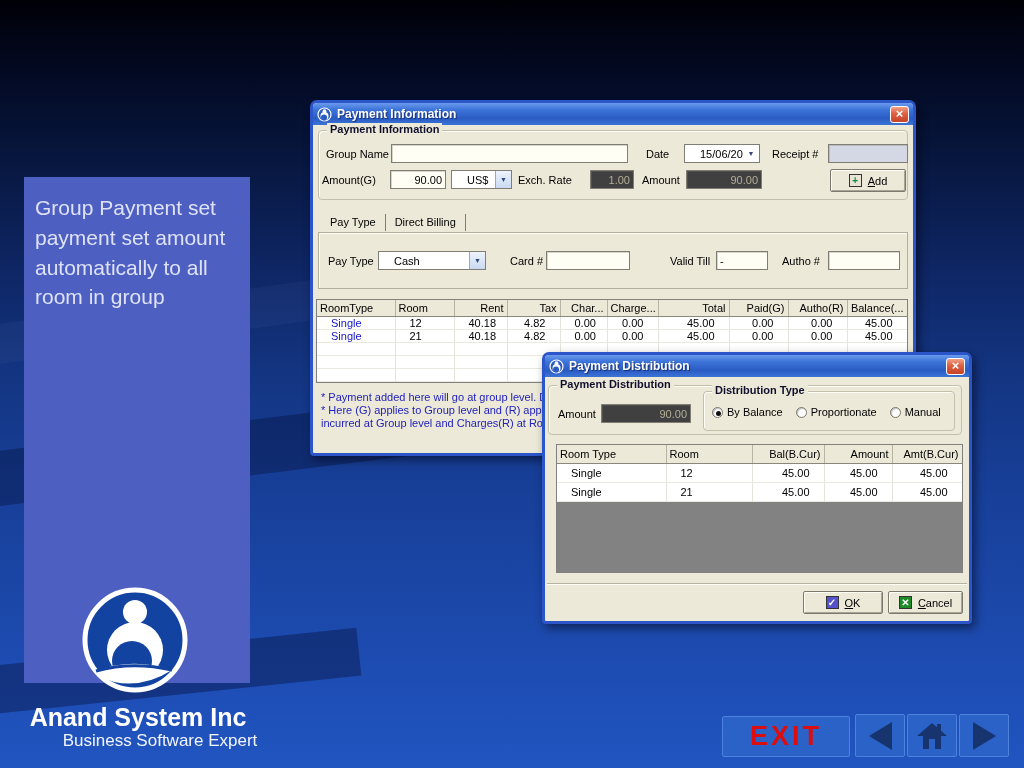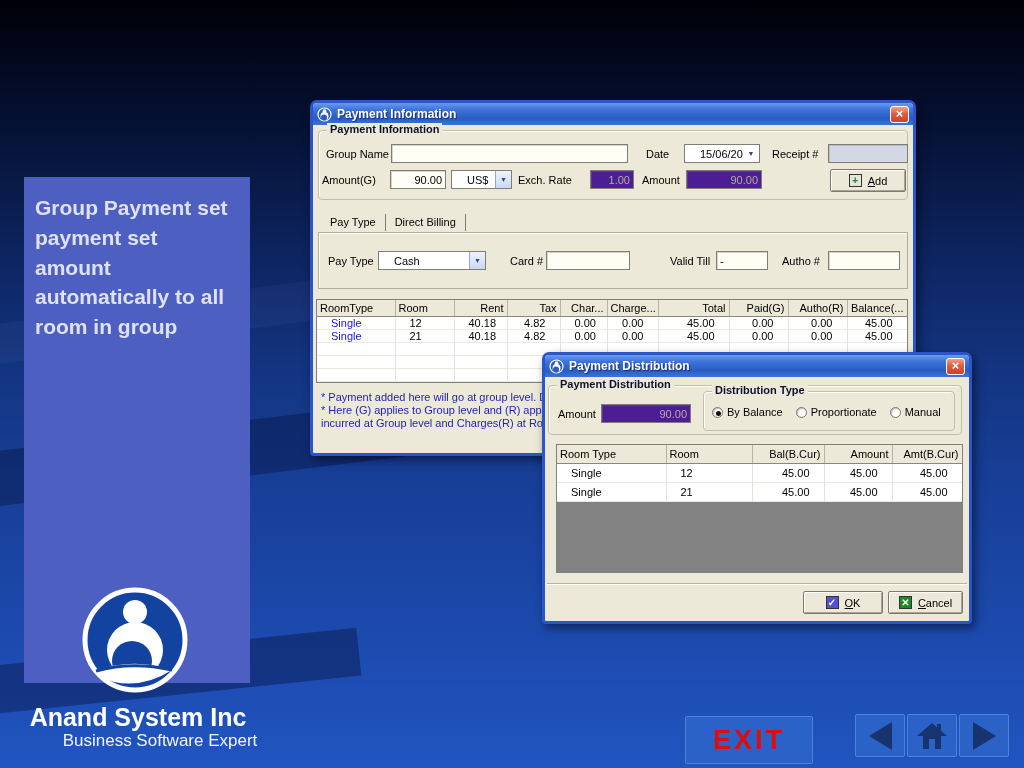--- a/index.html
+++ b/index.html
@@ -12,32 +12,32 @@
   .s1 { left:-90px; top:430px; width:520px; height:55px; background:rgba(4,12,50,.35); transform:rotate(-7deg); }
   .s2 { left:-70px; top:650px; width:430px; height:48px; background:rgba(6,14,55,.40); transform:rotate(-6deg); }
   .s3 { left:-40px; top:300px; width:420px; height:40px; background:rgba(150,170,230,.05); transform:rotate(-8deg); }
 
   
   .title-box { position:absolute; left:23px; top:68px; width:227px; height:95px;
     background:#3a3f9e; padding:14px 12px; }
   .title-box h1 { font-size:21px; font-weight:bold; color:#b7b9ef; letter-spacing:.2px; }
   .desc-box { position:absolute; left:24px; top:177px; width:226px; height:506px;
     background:#4d60c1; padding:16px 11px; }
-  .desc-box p { font-size:21px; color:#dfe2f7; line-height:1.42;font-weight:bold; }
+  .desc-box p { font-size:21px; color:#dfe2f7; line-height:1.42; }
 
   .logo-wrap { position:absolute; left:82px; top:587px; width:106px; height:106px; }
   .brand-name { position:absolute; left:18px; top:703px; width:240px; text-align:center;
     color:#fff; font-size:25px; font-weight:bold; }
   .brand-tag { position:absolute; left:60px; top:731px; width:200px; text-align:center;
     color:#f2f4fd; font-size:17px; }
 
   
   .nav-btn { position:absolute; background:#2a62c8; border:1px solid #4d82dd; border-radius:2px;
     display:flex; align-items:center; justify-content:center; cursor:pointer; }
-  .exit-btn { left:685px; top:716px; width:128px; height:48px;
+  .exit-btn { left:722px; top:716px; width:128px; height:41px;
     color:#dd0d0d; font-size:27px; font-weight:bold; letter-spacing:3px; }
   .arrow-back { left:855px; top:714px; width:50px; height:43px; }
   .arrow-home { left:907px; top:714px; width:50px; height:43px; }
   .arrow-fwd  { left:959px; top:714px; width:50px; height:43px; }
   .tri-left  { width:0; height:0; border-top:14px solid transparent; border-bottom:14px solid transparent; border-right:23px solid #17346e; }
   .tri-right { width:0; height:0; border-top:14px solid transparent; border-bottom:14px solid transparent; border-left:23px solid #17346e; }
 
   
   .xp-window { position:absolute; background:#ece9d8; border:3px solid #2b55c8;
     border-radius:7px 7px 4px 4px; box-shadow:3px 4px 10px rgba(0,0,10,.5); }
@@ -54,21 +54,21 @@
   .groupbox { position:absolute; border:1px solid #c3bfad; border-radius:4px;
     box-shadow:inset 1px 1px 0 #fffef6; }
   .groupbox .gb-label { position:absolute; top:-8px; left:8px; background:#ece9d8;
     padding:0 3px; font-weight:bold; font-size:11px; color:#10102e; }
 
   .lbl { position:absolute; font-size:11px; color:#000; white-space:nowrap; }
   .fld { position:absolute; height:19px; background:#fffef5; border:1px solid #7f7d74;
     box-shadow:inset 1px 1px 0 rgba(120,120,100,.3);
     font-size:11px; display:flex; align-items:center; padding:0 3px; }
   .fld.right { justify-content:flex-end; }
-  .fld.gray { background:#4c1d95; color:#b3ae98; }
+  .fld.gray { background:#404040; color:#b3ae98; }
   .fld.bluegray { background:#d4d7e4; }
 
   .combo { position:absolute; height:19px; border:1px solid #7f7d74; background:#fff;
     display:flex; align-items:stretch; font-size:11px;padding-left:12px; }
   .combo .val { flex:1; display:flex; align-items:center; padding:0 3px; white-space:nowrap; overflow:hidden; }
   .combo .drop { width:16px; display:flex; align-items:center; justify-content:center;
     font-size:7px; color:#31497e; background:linear-gradient(180deg,#eef3fd,#c9d9f3);
     border-left:1px solid #97a8c6; }
   .combo.flat .drop { background:none; border-left:none; }
 

